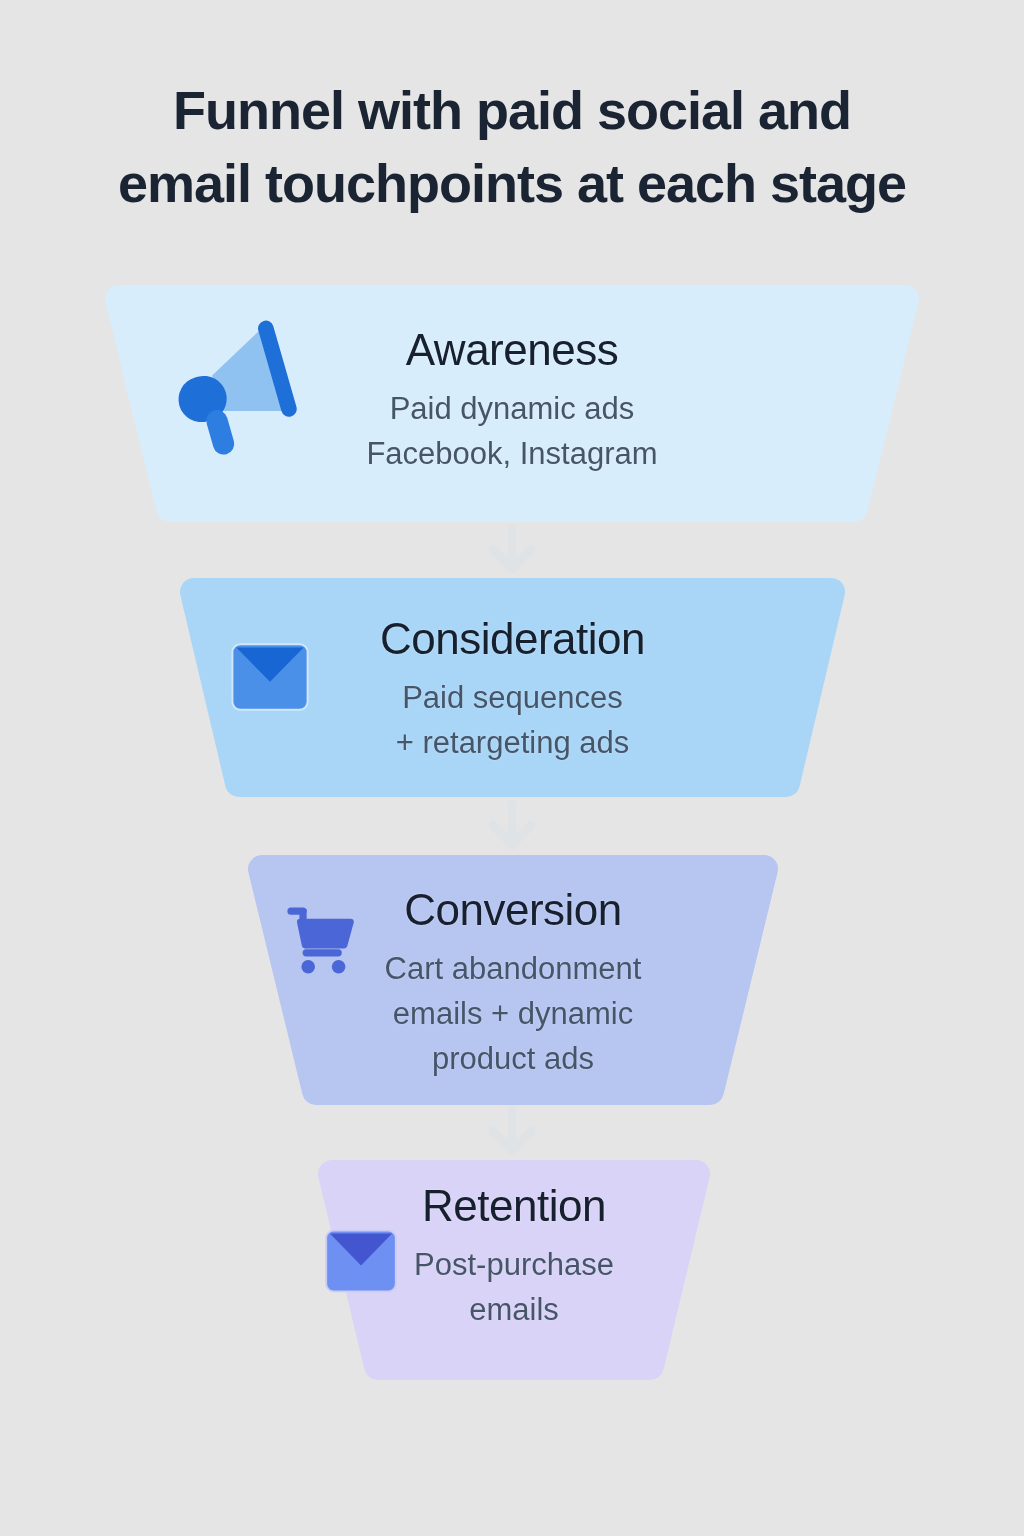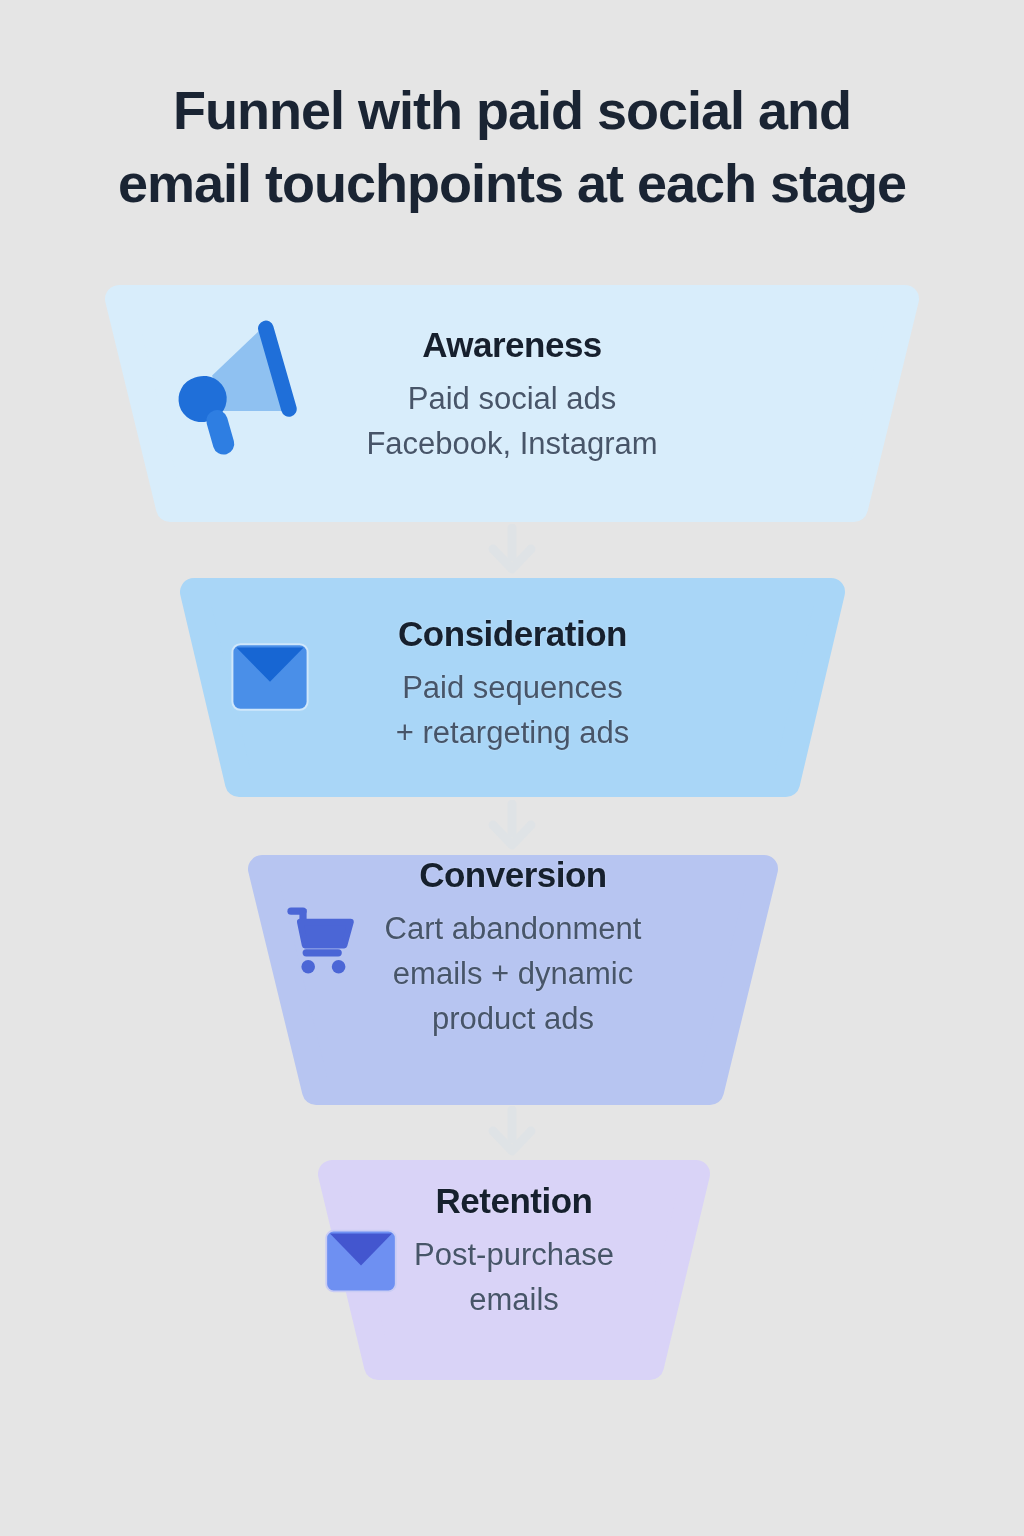--- a/index.html
+++ b/index.html
@@ -32,22 +32,22 @@
   .stage .content {
     position: relative;
     width: 100%;
     height: 100%;
     display: flex;
     flex-direction: column;
     align-items: center;
     text-align: center;
   }
   .stage h2 {
-    font-size: 35px;
-    font-weight: 700;
+    font-size: 44px;
+    font-weight: 400;
     letter-spacing: -0.5px;
     color: #16202e;
     text-shadow: 0 0 2px rgba(255,255,255,0.45);
   }
   .stage p {
     margin-top: 12px;
     font-size: 31px;
     line-height: 1.45;
     color: #475569;
     text-shadow: 0 0 2px rgba(255,255,255,0.35);
@@ -55,21 +55,21 @@
   .stage-icon { position: absolute; display: block; }
 
   
   .stage-awareness     { left: 105px; top: 285px;  width: 814px; height: 237px; }
   .stage-consideration { left: 180px; top: 578px;  width: 665px; height: 219px; }
   .stage-conversion    { left: 248px; top: 855px;  width: 530px; height: 250px; }
   .stage-retention     { left: 318px; top: 1160px; width: 392px; height: 220px; }
 
   .stage-awareness .content     { padding-top: 40px; }
   .stage-consideration .content { padding-top: 36px; }
-  .stage-conversion .content    { }
+  .stage-conversion .content    { padding-top: 30px; }
   .stage-retention .content     { padding-top: 21px; }
 
   
   .stage-awareness .shape path     { fill: #d8edfb; stroke: #d8edfb; }
   .stage-consideration .shape path { fill: #a9d6f7; stroke: #a9d6f7; }
   .stage-conversion .shape path    { fill: #b7c5f1; stroke: #b7c5f1; }
   .stage-retention .shape path     { fill: #d9d3f7; stroke: #d9d3f7; }
   .shape path { stroke-width: 28; stroke-linejoin: round; }
 
   
@@ -104,21 +104,21 @@
     <svg class="stage-icon" viewBox="0 0 100 100">
       <g transform="rotate(-16 50 50)">
         <path d="M38,36 L80,14 L80,74 L38,62 Z" fill="#8fc1f1"></path>
         <rect x="78" y="9" width="11" height="70" rx="5.5" fill="#1f6fd9"></rect>
         <rect x="10" y="34" width="34" height="32" rx="16" fill="#1f6fd9"></rect>
         <rect x="25" y="60" width="15" height="32" rx="7.5" fill="#2e7ee2"></rect>
       </g>
     </svg>
     <div class="content">
       <h2>Awareness</h2>
-      <p><span>Paid social ads</span><br><span>Facebook, Instagram</span></p>
+      <p><span>Paid dynamic ads</span><br><span>Facebook, Instagram</span></p>
     </div>
   </section>
 
   <svg class="arrow arrow-1" viewBox="0 0 72 52">
     <path d="M36,4 L36,33"></path>
     <path d="M17,25 L36,45 L55,25"></path>
   </svg>
 
   <section class="stage stage-consideration">
     <svg class="shape" viewBox="0 0 665 219" preserveAspectRatio="none">

